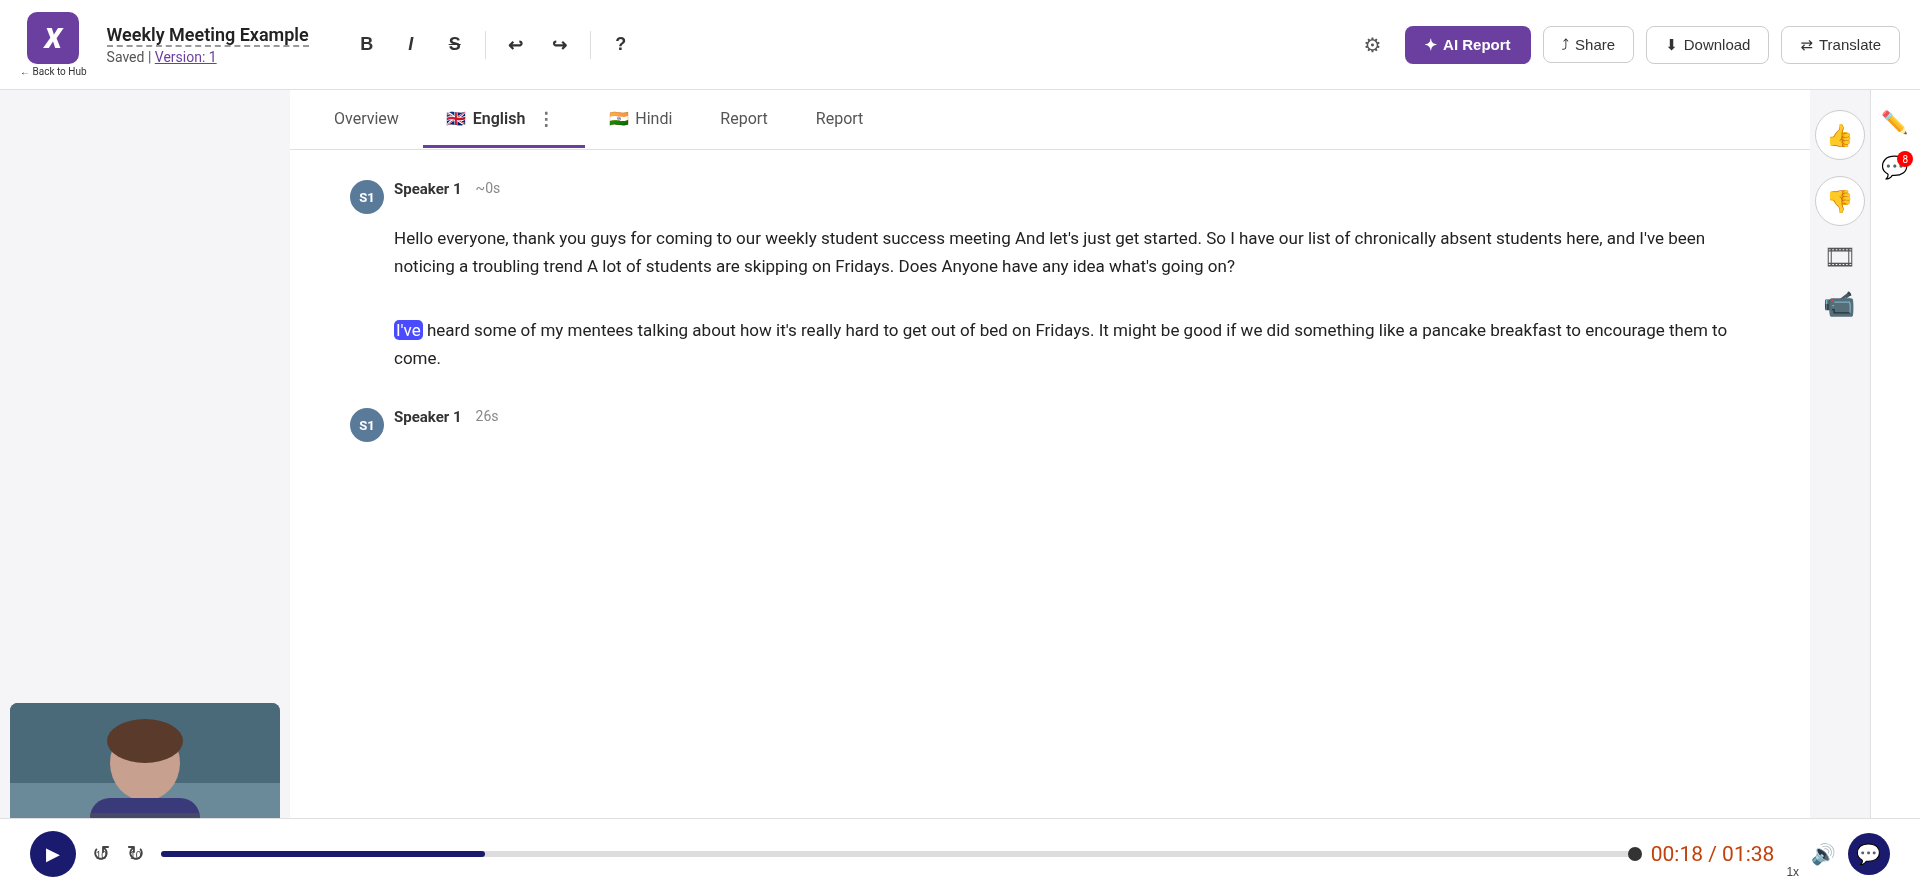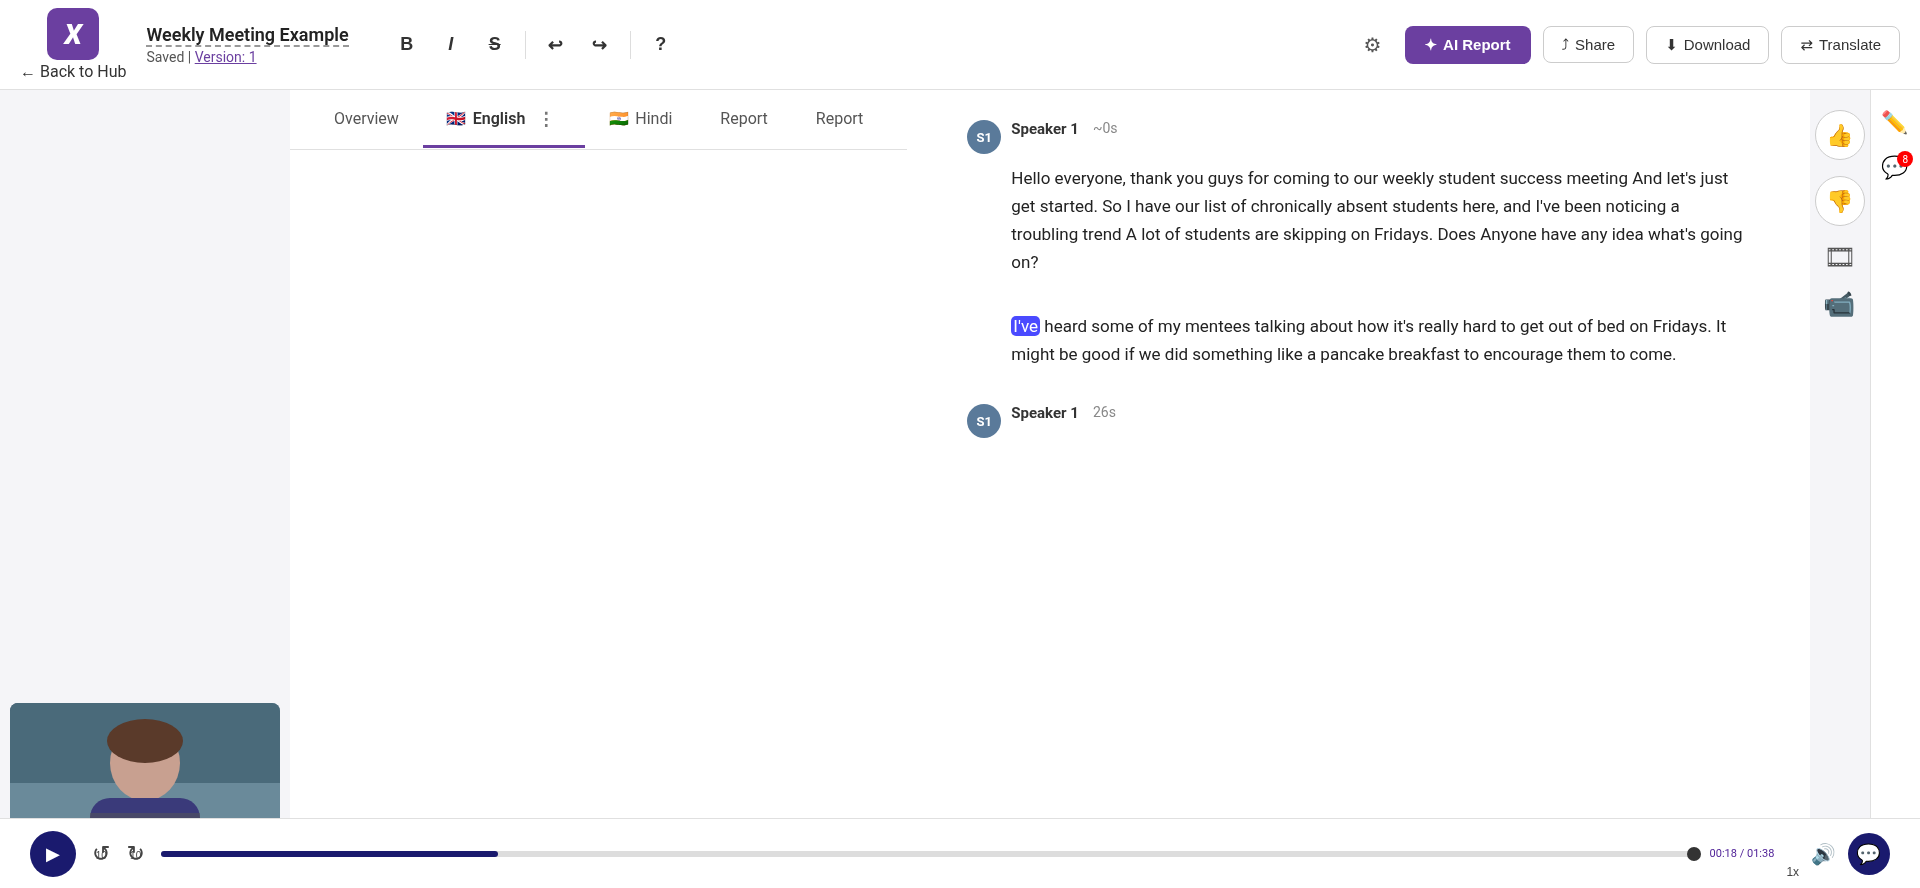--- a/index.html
+++ b/index.html
@@ -13,21 +13,21 @@
     }
     .logo-area {
       display: flex; flex-direction: column; align-items: center; margin-right: 20px;
     }
     .logo-box {
       width: 52px; height: 52px; background: #6b3fa0; border-radius: 10px;
       display: flex; align-items: center; justify-content: center;
       font-size: 28px; font-weight: 900; color: #fff; font-style: italic;
     }
     .back-to-hub {
-      font-size: 16px; color: #333; text-decoration: none; margin-top: 2px;
+      font-size: 10px; color: #333; text-decoration: none; margin-top: 2px;
       display: flex; align-items: center; gap: 2px;
     }
     .title-area { display: flex; flex-direction: column; margin-right: 30px; }
     .doc-title { font-size: 18px; font-weight: 600; color: #222; border-bottom: 2px dashed #999; }
     .doc-meta { font-size: 14px; color: #555; margin-top: 2px; }
     .doc-meta a { color: #6b3fa0; text-decoration: underline; }
 
     .toolbar-icons { display: flex; align-items: center; gap: 8px; margin-left: 10px; }
     .toolbar-icon-btn {
       width: 36px; height: 36px; border: none; background: none; cursor: pointer;
@@ -65,21 +65,21 @@
       width: 270px; height: 175px; background: #222; border-radius: 8px;
       overflow: hidden; position: relative; margin-bottom: 10px;
     }
     .video-preview-inner {
       width: 100%; height: 100%;
       background: linear-gradient(135deg, #3a5068 0%, #6b8fa0 50%, #9ab 100%);
       display: flex; align-items: center; justify-content: center;
     }
 
     
-    .content-area { flex: 1; display: flex; flex-direction: row; background: #fff; }
+    .content-area { flex: 1; display: flex; flex-direction: column; background: #fff; }
 
     
     .tabs-bar {
       display: flex; align-items: center; padding: 0 20px;
       border-bottom: 1px solid #e0e0e0; background: #fff; height: 60px;
       gap: 0;
     }
     .tab {
       padding: 16px 24px; font-size: 16px; cursor: pointer; color: #555;
       border-bottom: 3px solid transparent; white-space: nowrap; display: flex; align-items: center; gap: 6px;
@@ -119,21 +119,21 @@
       border: none; cursor: pointer; color: #fff; font-size: 18px;
       display: flex; align-items: center; justify-content: center; flex-shrink: 0;
     }
     .skip-btn { background: none; border: none; cursor: pointer; font-size: 20px; color: #444; }
     .progress-bar-container { flex: 1; height: 6px; background: #ddd; border-radius: 3px; position: relative; cursor: pointer; }
     .progress-fill { height: 100%; background: #1a1a6e; border-radius: 3px; width: 22%; }
     .progress-thumb {
       width: 14px; height: 14px; background: #333; border-radius: 50%;
       position: absolute; right: -7px; top: -4px;
     }
-    .time-display { font-size: 11px; color: #4c1d95; white-space: nowrap; }
+    .time-display { font-size: 21px; color: #c2410c; white-space: nowrap; }
     .player-right { display: flex; align-items: center; gap: 12px; }
     .speed-btn { background: none; border: none; font-size: 12px; color: #444; cursor: pointer; margin-top: 36px; }
     .volume-btn { background: none; border: none; font-size: 20px; color: #444; cursor: pointer; }
     .chat-btn {
       width: 42px; height: 42px; background: #1a1a6e; border-radius: 50%;
       border: none; cursor: pointer; color: #fff; font-size: 20px;
       display: flex; align-items: center; justify-content: center;
     }
 
     

